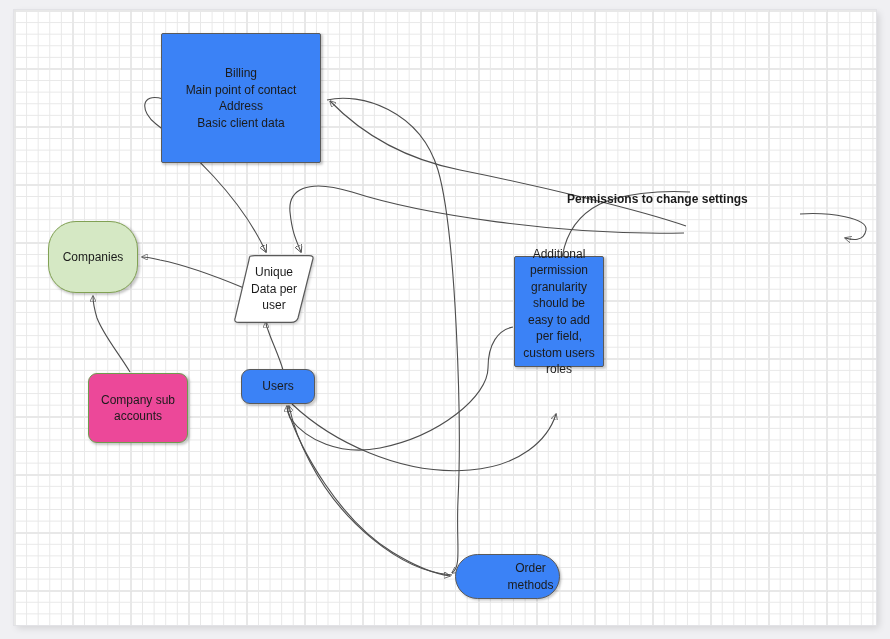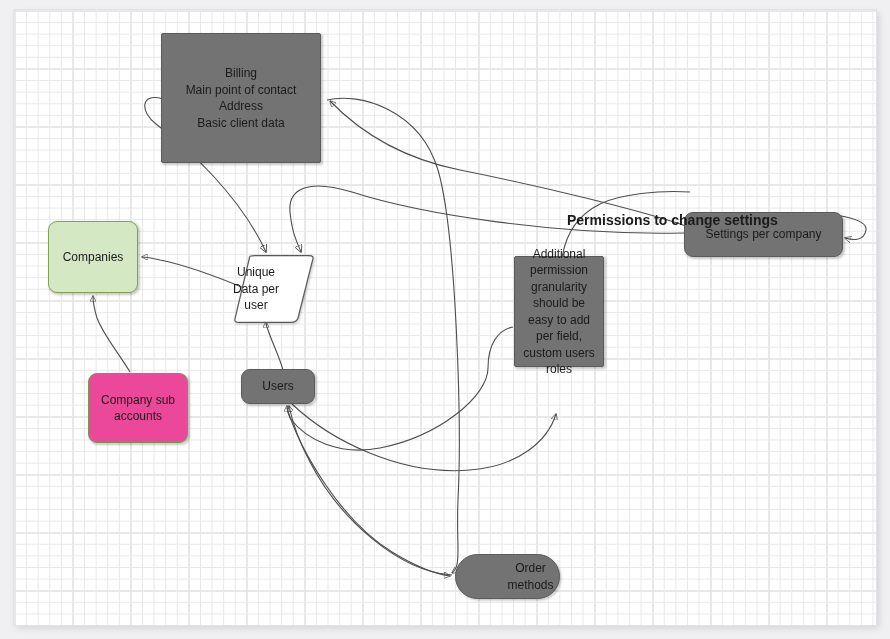--- a/index.html
+++ b/index.html
@@ -61,60 +61,60 @@
   .node {
     position: absolute;
     box-sizing: border-box;
     display: flex;
     align-items: center;
     justify-content: center;
     text-align: center;
     color: #1b1b1b;
     font-size: 12px;
     line-height: 16.5px;
-    background: #737373;
+    background: #3b82f6;
     border: 1.2px solid #5a5a5a;
     border-radius: 2px;
     box-shadow: 1.5px 1.5px 2.5px rgba(0,0,0,0.22);
   }
   .node .lbl { white-space: pre-line; padding: 0 4px; }
 
   .green-light { background: #d5e8c4; border-color: #81a154; }
   .green-dark  { background: #ec4899; border-color: #6f9b4e; }
 
   .rounded { border-radius: 9px; }
 
   .pill { border-radius: 999px; }
 
   
   .para {
     position: absolute;
     box-sizing: border-box;
     display: flex;
     align-items: center;
+    justify-content: center;
     text-align: center;
     font-size: 12px;
     line-height: 16.5px;
     color: #1b1b1b;
     background: transparent;
     border: none;
     box-shadow: none;
   }
   .para svg { position: absolute; left: 0; top: 0; overflow: visible; }
   .para .lbl { position: relative; z-index: 2; white-space: pre-line; }
 
   
   .edge-label {
     position: absolute;
-    font-size: 14px;
+    font-size: 12px;
     font-weight: bold;
     color: #1b1b1b;
     white-space: nowrap;
     background: transparent;
-    margin-top: 20px;
   }
 </style>
 </head>
 <body>
 
 <div id="app">
 
   <div id="canvas"></div>
 
   <svg id="edges" viewBox="0 0 890 639" xmlns="http://www.w3.org/2000/svg">
@@ -155,21 +155,21 @@
     <path d="M 287,408 C 300,450 340,520 392,552 C 418,568 436,574 450,576" marker-end="url(#oarrow2)"></path>
   </svg>
 
   <div class="node" style="left:161px; top:33px; width:160px; height:130px;">
     <span class="lbl">Billing
 Main point of contact
 Address
 Basic client data</span>
   </div>
 
-  <div class="node green-light rounded" style="left:48px; top:221px; width:90px; height:72px;">
+  <div class="node green-light rounded" style="left:48px; top:221px; width:90px; height:72px;border-radius:28px;">
     <span class="lbl">Companies</span>
   </div>
 
   <div class="node green-dark rounded" style="left:88px; top:373px; width:100px; height:70px;">
     <span class="lbl">Company sub
 accounts</span>
   </div>
 
   <div class="para" style="left:233px; top:255px; width:82px; height:68px;">
     <svg width="82" height="68" viewBox="0 0 82 68" xmlns="http://www.w3.org/2000/svg">
@@ -188,23 +188,20 @@
     <span class="lbl">Additional
 permission
 granularity
 should be
 easy to add
 per field,
 custom users
 roles</span>
   </div>
 
-  <div class="node rounded" style="left:684px; top:212px; width:159px; height:45px;">
-    <span class="lbl">Settings per company</span>
-  </div>
 
   <div class="node pill" style="left:455px; top:554px; width:105px; height:45px;padding-left:46px;">
     <span class="lbl">Order methods</span>
   </div>
 
   <div class="edge-label" style="left:567px; top:192px;">
     <span>Permissions to change settings</span>
   </div>
 
 </div>

